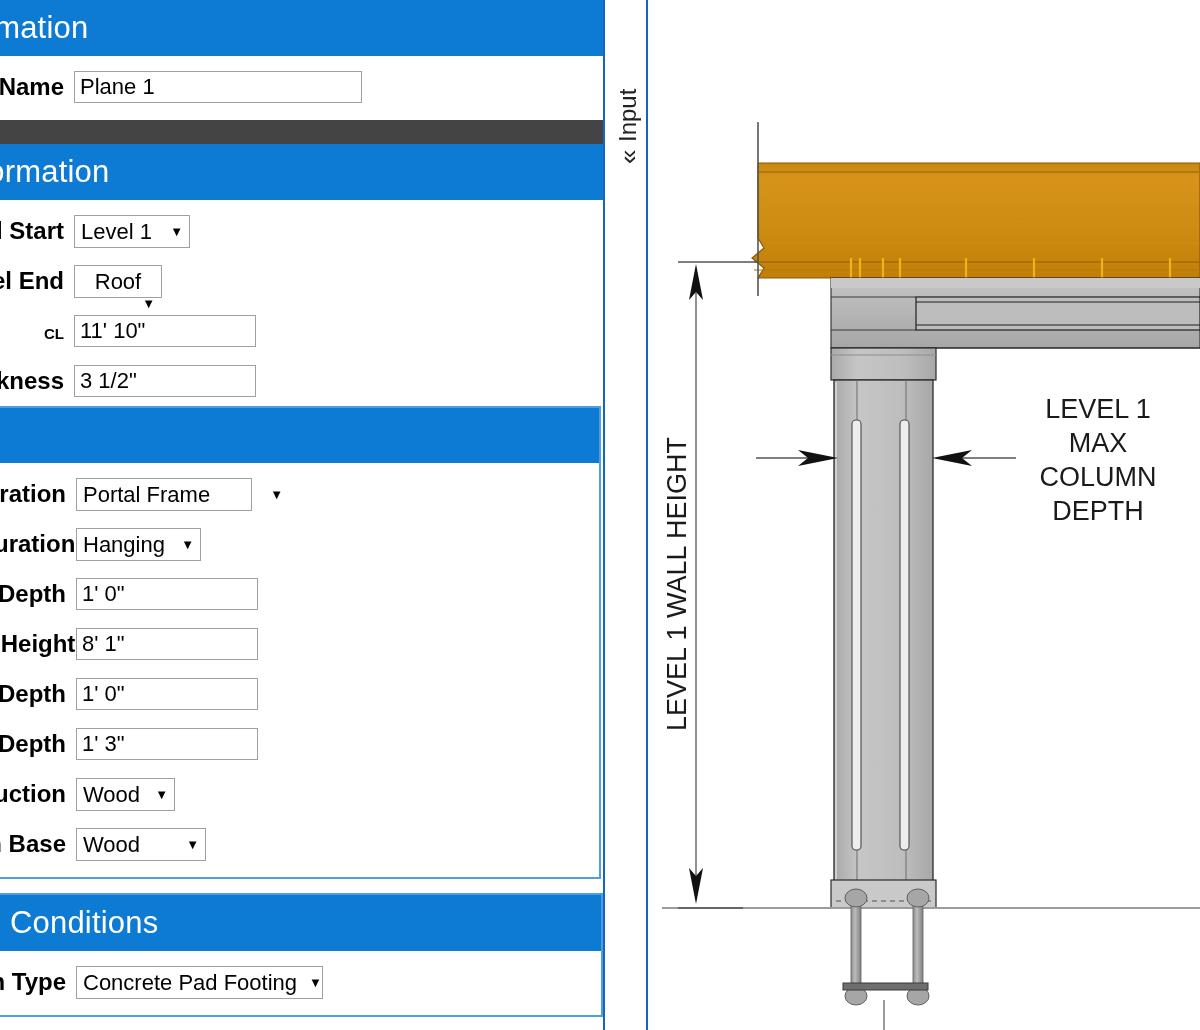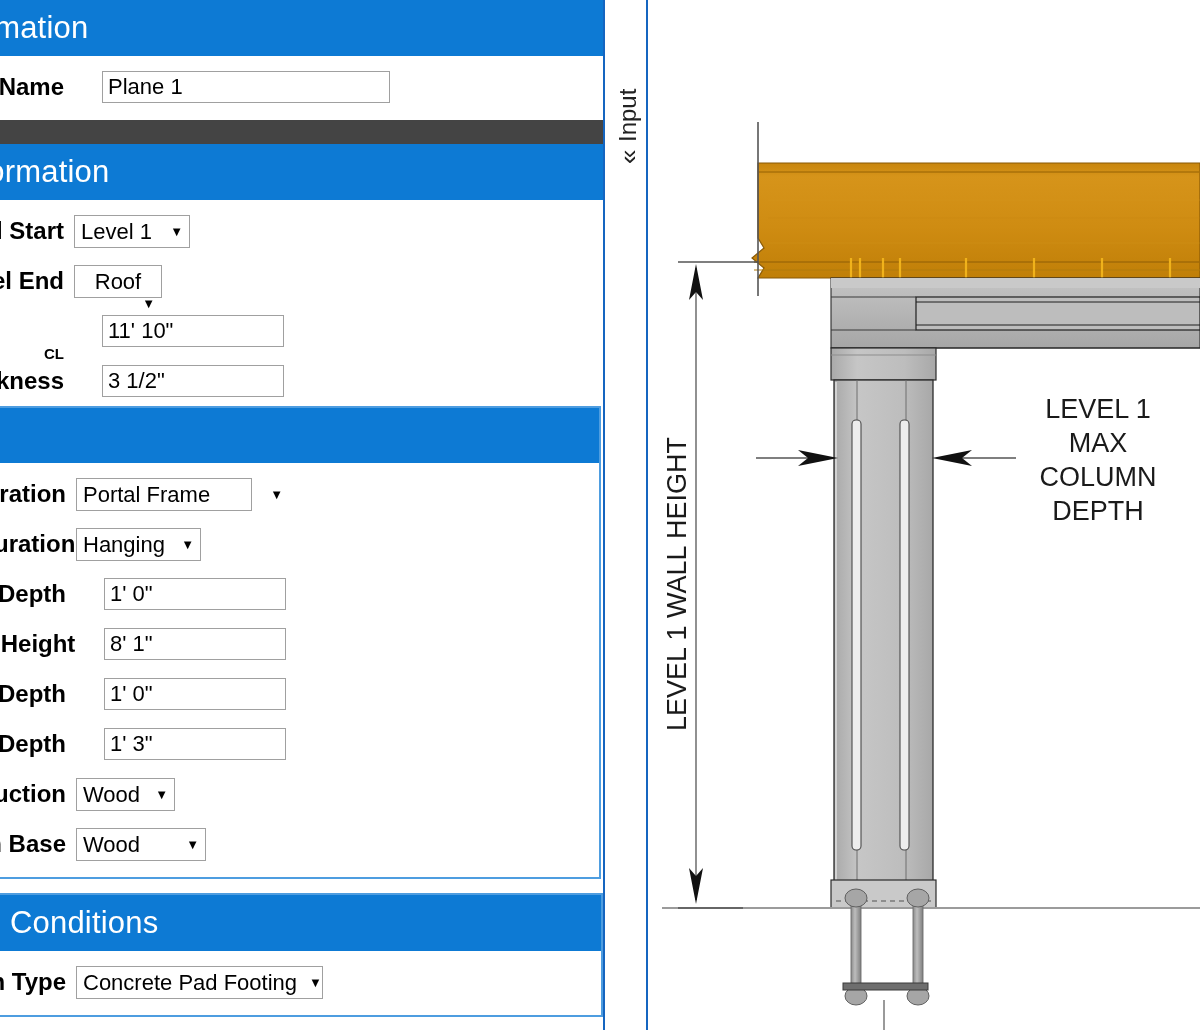--- a/index.html
+++ b/index.html
@@ -37,28 +37,28 @@
     display:flex;align-items:center;
     height:50px;
     padding-left:0;
   }
   .row .lbl{
     width:236px;min-width:236px;text-align:right;
     font-size:24px;font-weight:bold;color:#000000;
     padding-right:10px;white-space:nowrap;
     line-height:1;
   }
-  .row .lbl sub{font-size:15px;font-weight:bold;vertical-align:baseline;position:relative;top:20px;margin-left:44px;}
+  .row .lbl sub{font-size:15px;font-weight:bold;vertical-align:baseline;position:relative;top:0;margin-left:44px;}
 
   .txtbox{
     height:32px;box-sizing:border-box;
     border:1px solid #a0a0a0;background:#ffffff;
     font-size:22px;color:#000000;
     padding:0 5px;line-height:30px;
-    white-space:nowrap;overflow:hidden;margin-left:28px;
+    white-space:nowrap;overflow:hidden;
   }
   .w-wide{width:182px;}
   .w-plane{width:288px;}
 
   .selbox{
     height:33px;box-sizing:border-box;
     border:1px solid #a0a0a0;background:#ffffff;
     font-size:22px;color:#000000;
     padding:0 6px 0 6px;line-height:31px;
     display:inline-flex;align-items:center;

